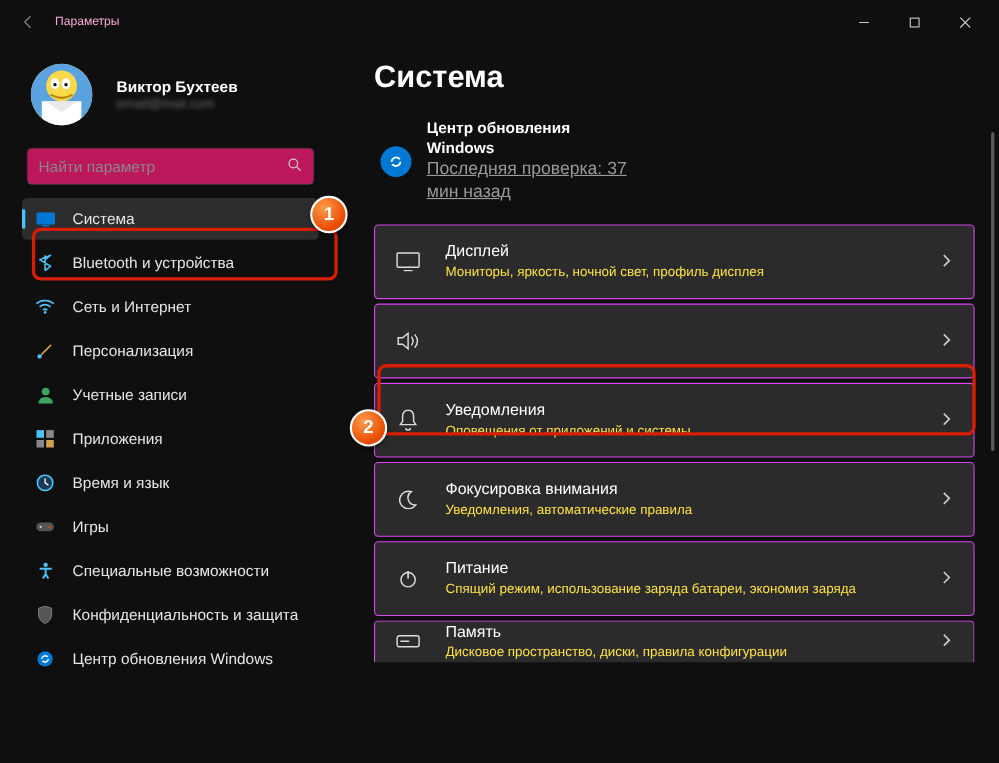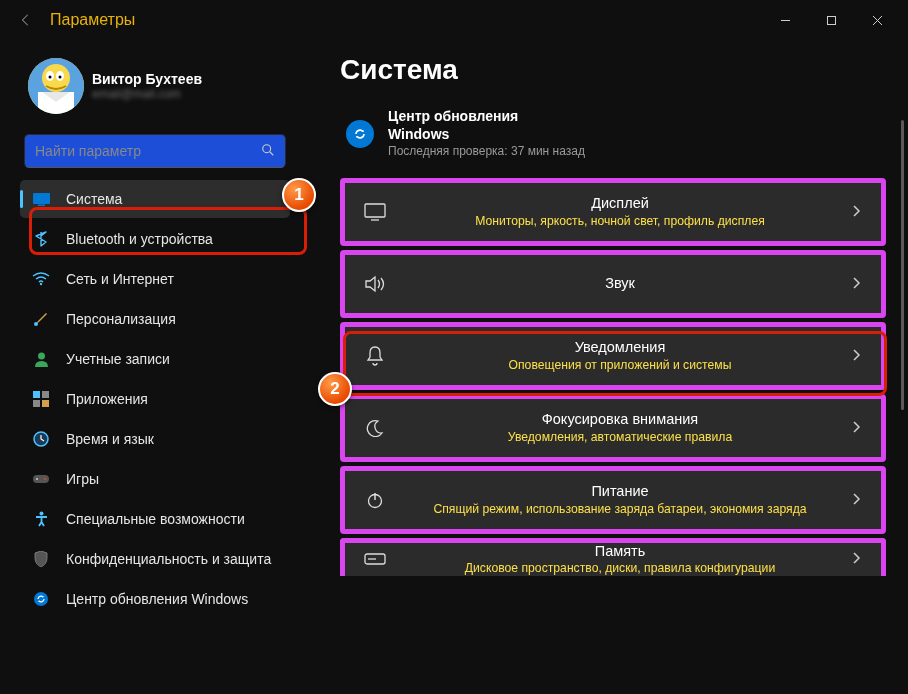--- a/index.html
+++ b/index.html
@@ -19,22 +19,22 @@
     align-items: center;
     padding: 0 8px;
   }
   .back-btn {
     width: 36px; height: 36px;
     display: flex; align-items: center; justify-content: center;
     color: #aaa;
     font-size: 16px;
   }
   .app-title {
-    font-size: 16px;
-    color: #eab308;
+    font-size: 11px;
+    color: #f9a8d4;
     margin-left: 6px;
   }
   .window-controls {
     margin-left: auto;
     display: flex;
   }
   .win-btn {
     width: 46px; height: 32px;
     display: flex; align-items: center; justify-content: center;
     color: #ccc;
@@ -46,35 +46,35 @@
   }
   .sidebar {
     width: 310px;
     padding: 8px 18px 0 18px;
     flex-shrink: 0;
   }
   .user-row {
     display: flex;
     align-items: center;
     padding: 10px 6px 14px 10px;
-    gap: 8px;
+    gap: 22px;
   }
   .avatar {
     width: 56px; height: 56px;
     border-radius: 50%;
     background: #f4d03f;
     position: relative;
     overflow: hidden;
     flex-shrink: 0;
   }
   .avatar svg { width: 100%; height: 100%; display: block; }
   .user-name { font-size: 14px; font-weight: 600; }
   .user-email { font-size: 12px; color: #6b6b6b; filter: blur(2px); }
   .search-box {
-    background: #1d4ed8;
+    background: #be185d;
     border: 1px solid #2a2a2a;
     border-bottom: 1px solid #555;
     border-radius: 5px;
     height: 34px;
     display: flex;
     align-items: center;
     padding: 0 10px;
     margin: 6px 6px 12px 6px;
   }
   .search-box input {
@@ -129,32 +129,31 @@
     width: 28px; height: 28px;
     border-radius: 50%;
     background: #0078d4;
     display: flex; align-items: center; justify-content: center;
     color: #fff;
     font-size: 15px;
     flex-shrink: 0;
   }
   .update-text { font-size: 14px; }
   .update-title { font-weight: 600; line-height: 1.25; max-width: 180px;}
-  .update-sub { font-size: 12px; color: #9a9a9a; max-width: 200px; line-height: 1.3; margin-top:1px;}
+  .update-sub { font-size: 16px; color: #9a9a9a; max-width: 200px; line-height: 1.3; margin-top:1px;text-decoration:underline;}
   .cards { display: flex; flex-direction: column; gap: 4px; }
   .card {
     background: #2b2b2b;
-    border: 5px solid #d946ef;
+    border: 1px solid #d946ef;
     border-radius: 4px;
     height: 68px;
     display: flex;
     align-items: center;
     padding: 0 20px 0 18px;
     gap: 22px;
-    text-align: center;
   }
   .card-icon {
     width: 24px; height: 24px;
     display: flex; align-items: center; justify-content: center;
     color: #ddd;
     flex-shrink: 0;
   }
   .card-text { flex: 1; min-width: 0; }
   .card-title { font-size: 14.5px; line-height: 1.2; }
   .card-sub { font-size: 12.2px; color: #fde047; margin-top: 1px; white-space: nowrap; overflow: hidden; text-overflow: ellipsis;}
@@ -394,21 +393,20 @@
       </div>
 
       <div class="card">
         <span class="card-icon">
             <svg width="22" height="18" viewBox="0 0 22 18">
               <path d="M2 6v6h4l5 4V2L6 6z" fill="none" stroke="#ddd" stroke-width="1.3"></path>
               <path d="M14 5q3 4 0 8M17 3q5 6 0 12" stroke="#ddd" stroke-width="1.3" fill="none"></path>
             </svg>
           </span>
         <div class="card-text">
-          <div class="card-title">Звук</div>
         </div>
         <span class="chev"><svg width="8" height="12">
               <path d="M1 1l5 5-5 5" stroke="#ccc" stroke-width="1.5" fill="none"></path>
             </svg></span>
       </div>
 
       <div class="card">
         <span class="card-icon">
             <svg width="18" height="20" viewBox="0 0 18 20">
               <path d="M9 1q5 0 5 6v4l2 3H2l2-3V7q0-6 5-6zM7 17q0 2 2 2t2-2" stroke="#ddd" stroke-width="1.3" fill="none"></path>

